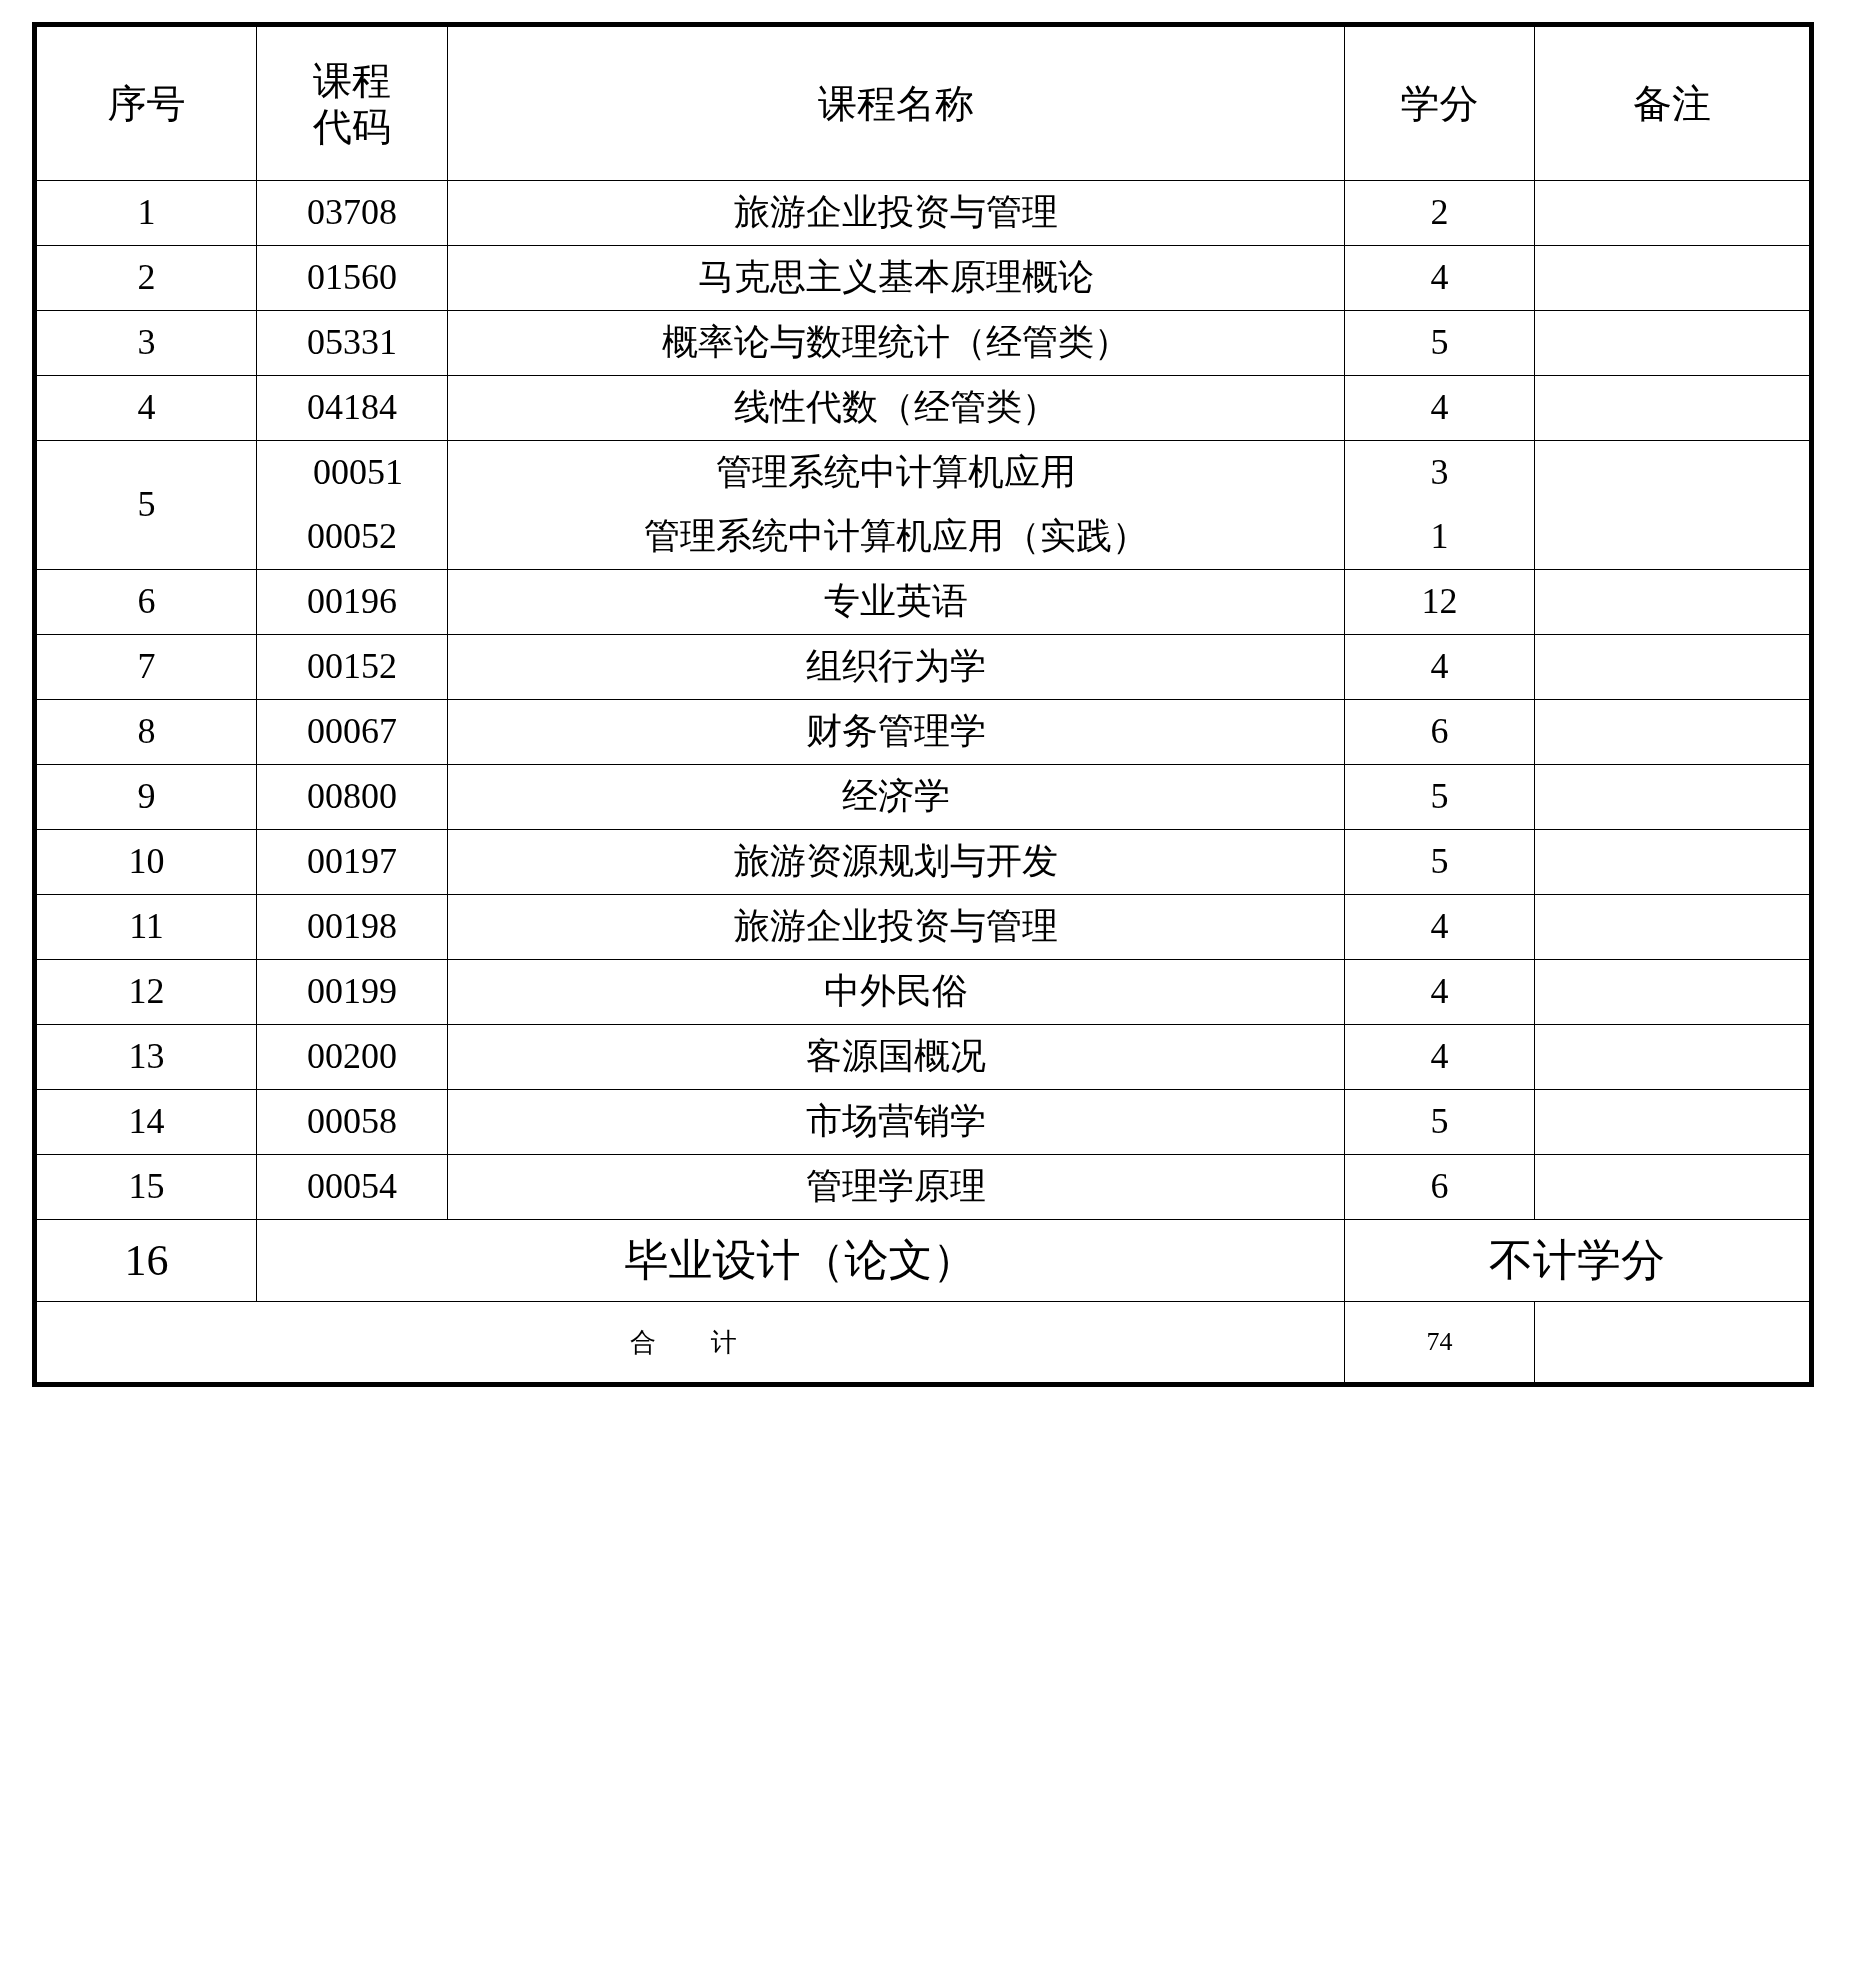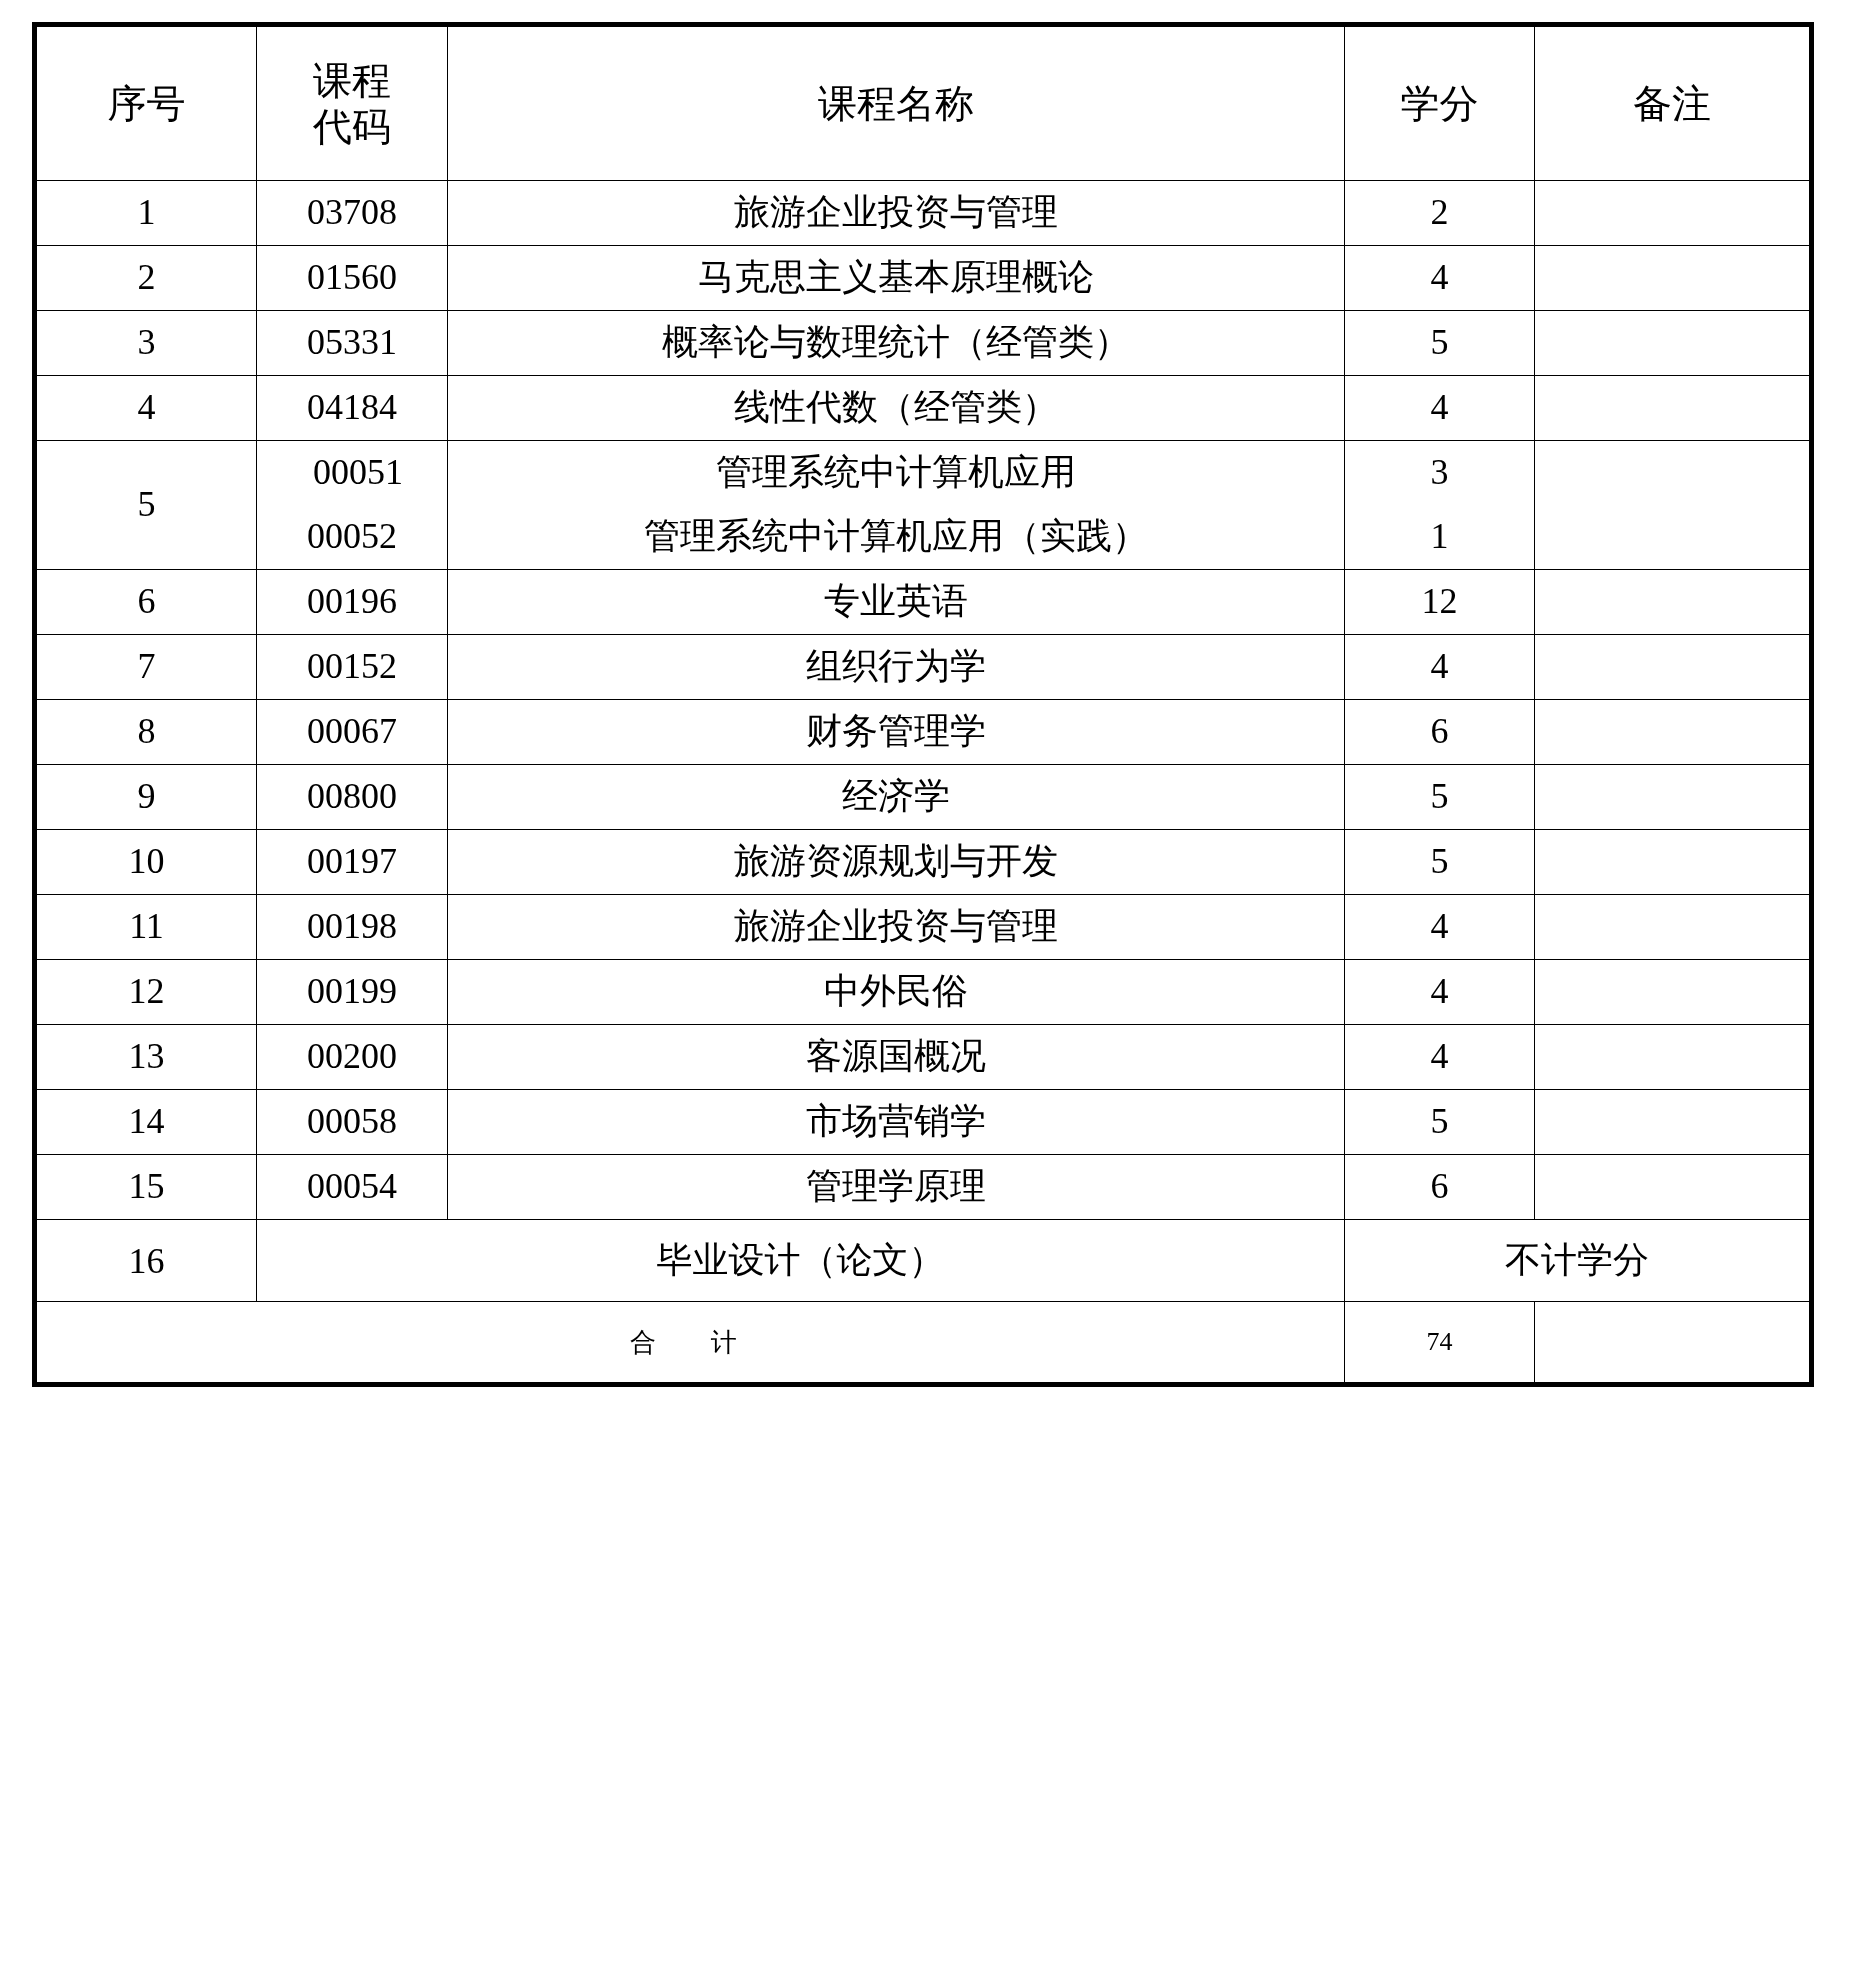--- a/index.html
+++ b/index.html
@@ -78,21 +78,21 @@
   .sub-cell {
     height: 64px;
     font-size: 36px;
     line-height: 1.05;
   }
   .merged-seq {
     font-size: 36px;
   }
   .thesis-cell {
     height: 81px;
-    font-size: 36px;
+    font-size: 44px;
     text-align: center;
   }
   .total-cell {
     height: 80px;
     font-size: 26px;
     letter-spacing: 0;
   }
   .spaced {
     letter-spacing: 0.55em;
     padding-left: 0.55em;

